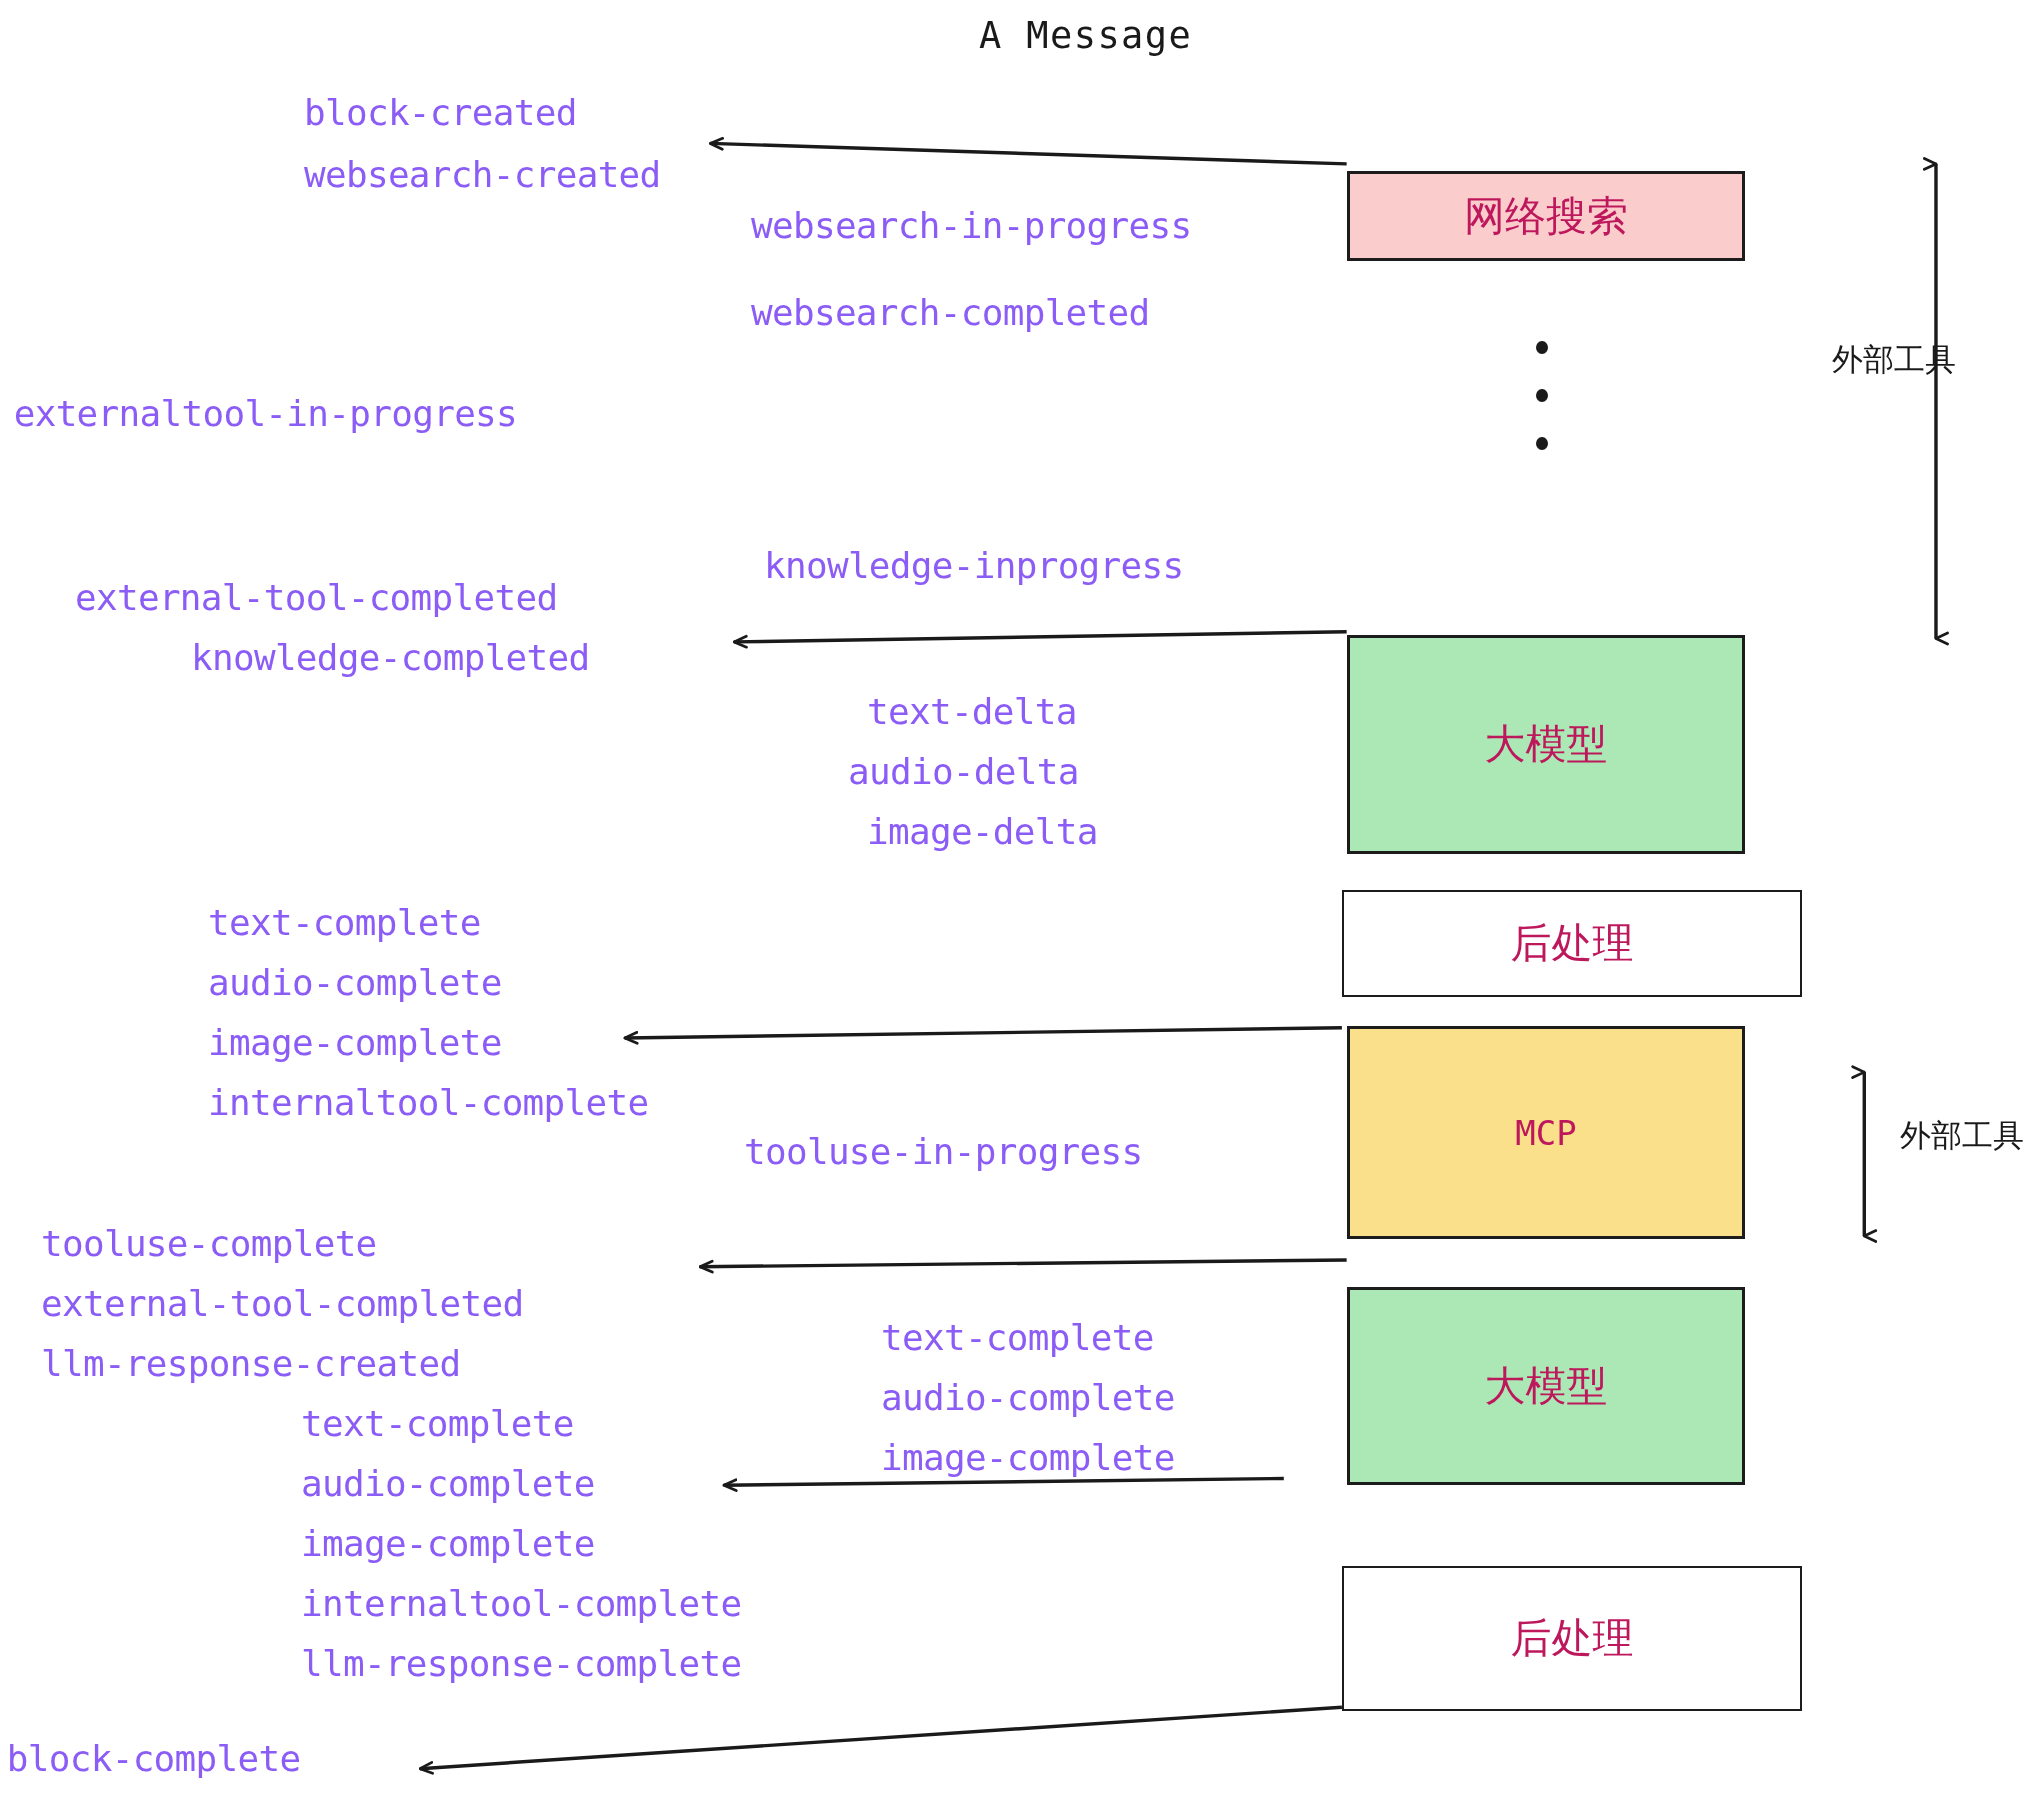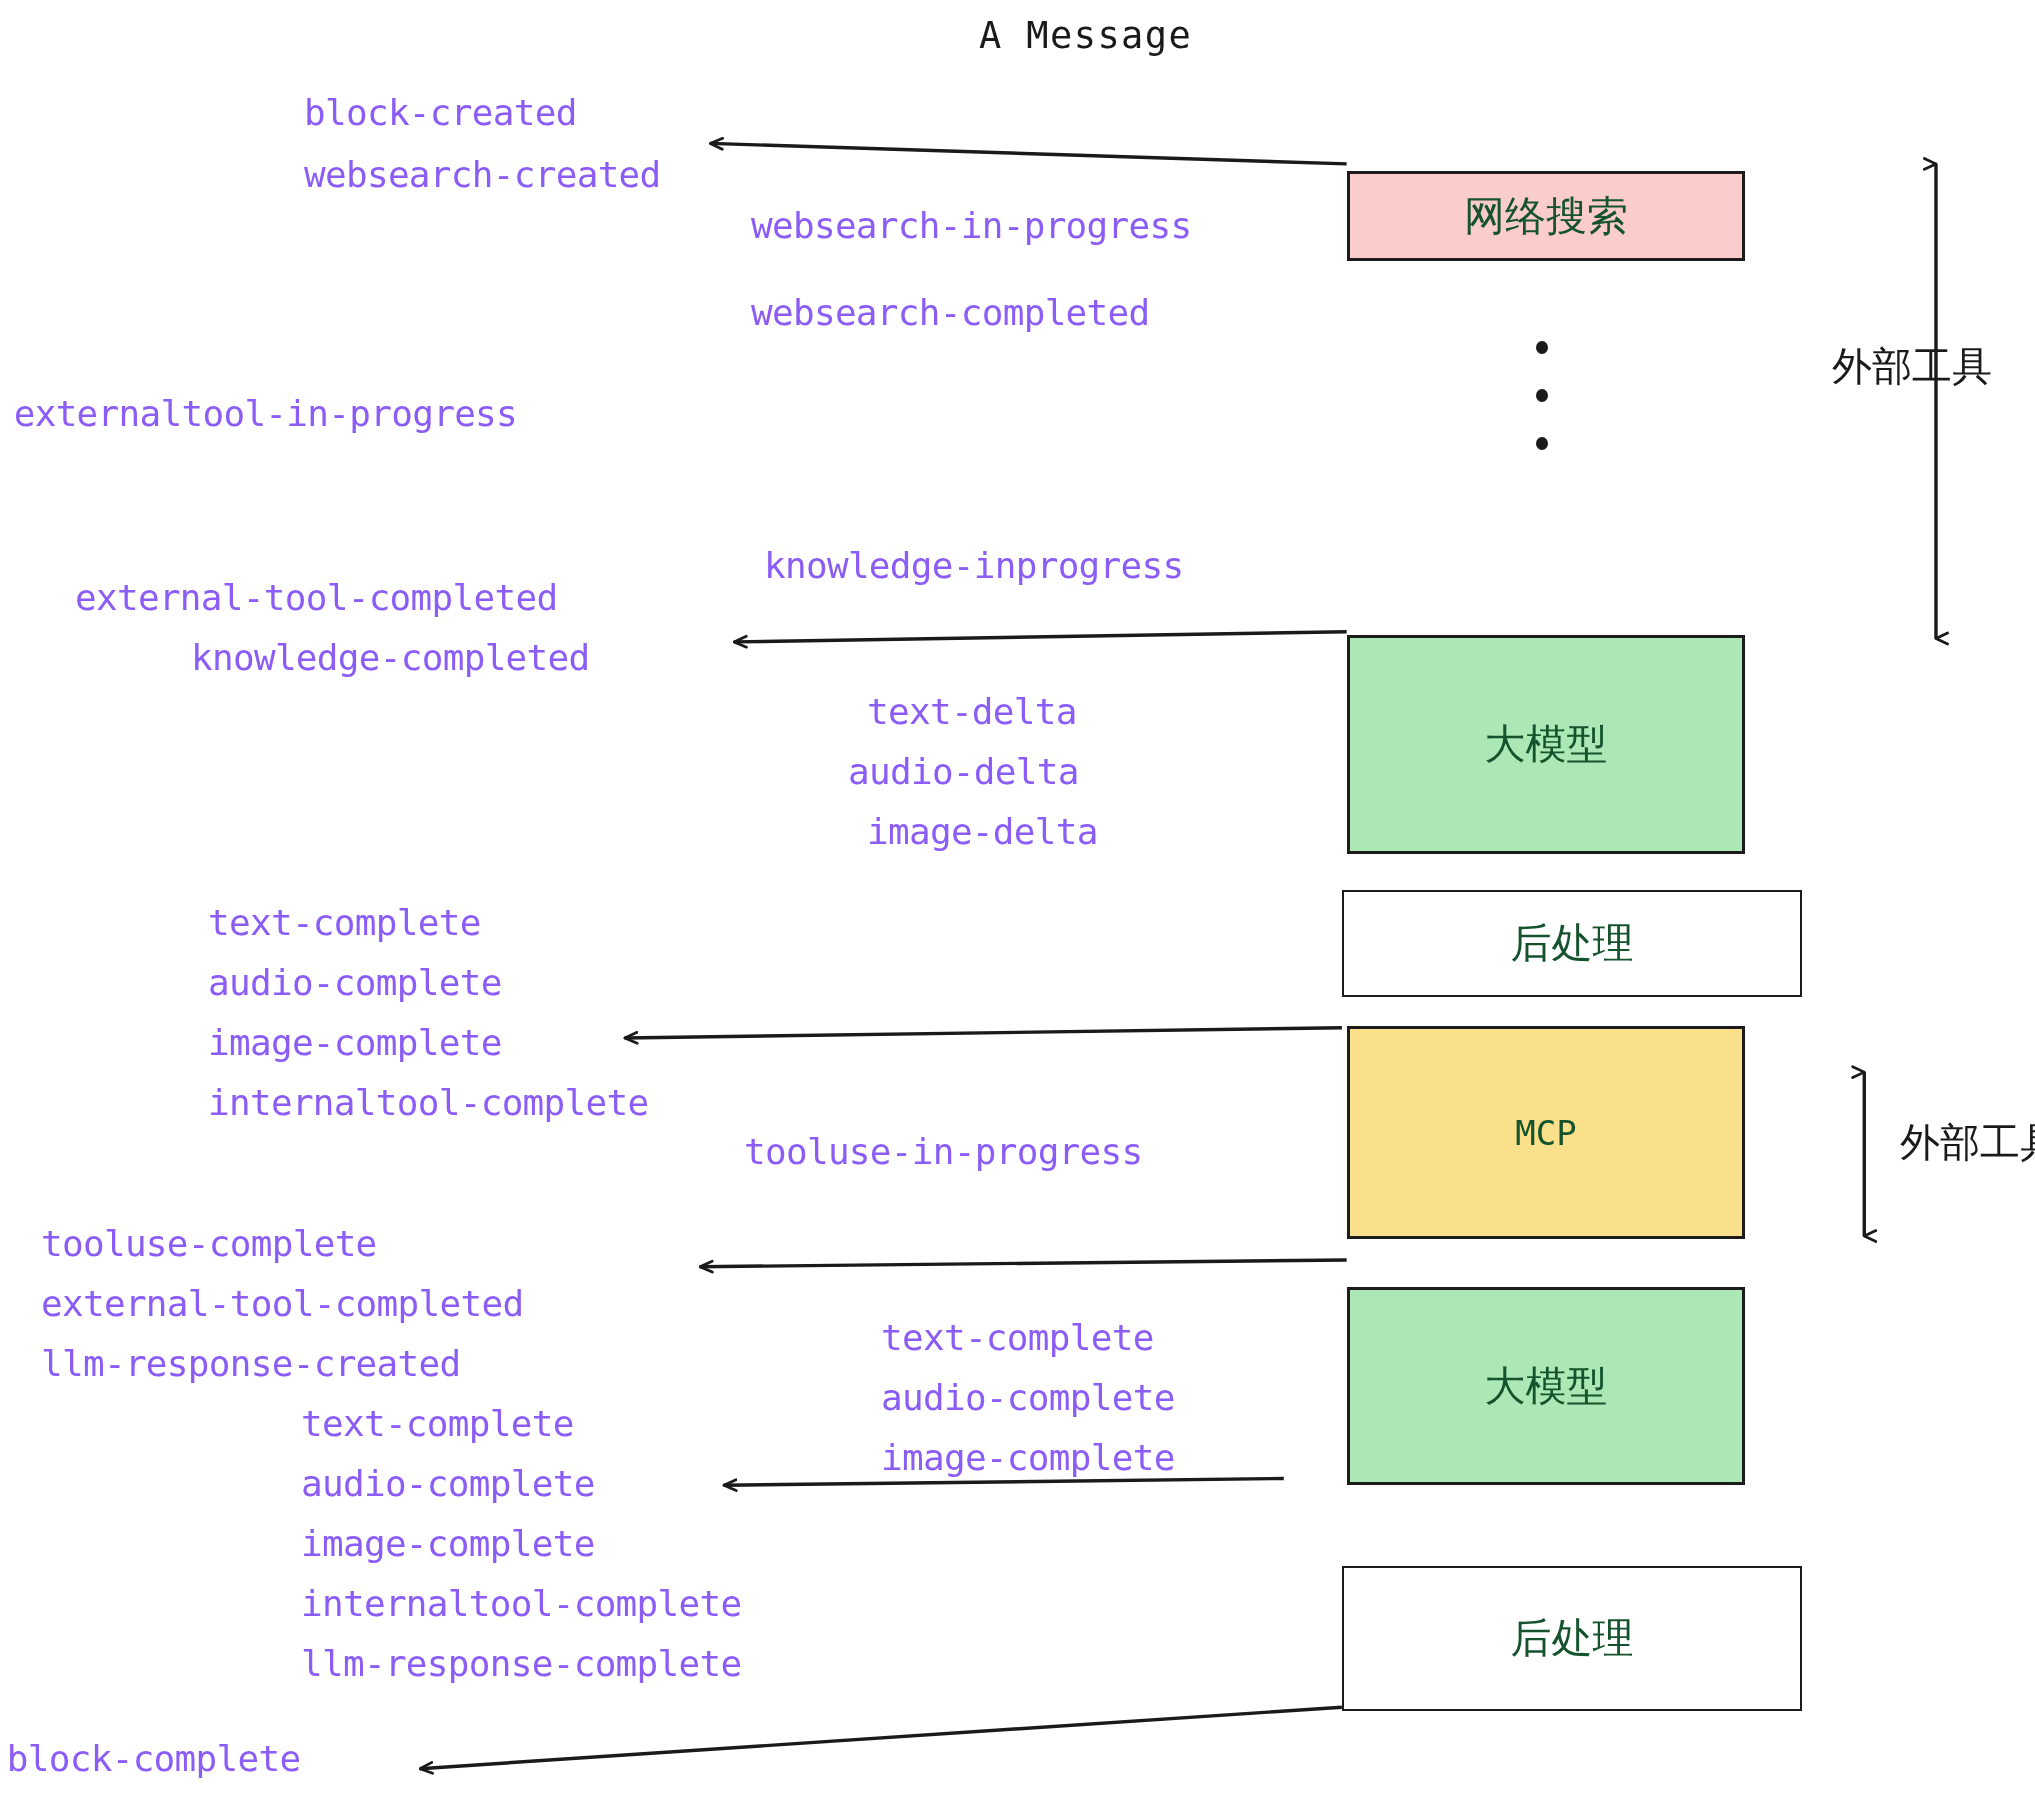--- a/index.html
+++ b/index.html
@@ -13,26 +13,26 @@
 
   .title{position:absolute;white-space:nowrap;color:#1a1a1a;
       font-family:"DejaVu Sans Mono","Liberation Mono",monospace;
       font-size:37px;letter-spacing:1.4px;}
 
   .box{position:absolute;box-sizing:border-box;display:flex;
        align-items:center;justify-content:center;
        border:3.4px solid #1c1c1c;}
   .box.thin{border-width:2.7px;}
   .box span{font-family:"DejaVu Sans","Liberation Sans",sans-serif;
-       font-size:41px;color:#14532d;}
+       font-size:41px;color:#be185d;}
   .box span.lat{font-family:"DejaVu Sans Mono","Liberation Mono",monospace;
        font-size:34px;}
 
   .sidelbl{position:absolute;white-space:nowrap;color:#1a1a1a;
-       font-family:"DejaVu Sans","Liberation Sans",sans-serif;font-size:40px;}
+       font-family:"DejaVu Sans","Liberation Sans",sans-serif;font-size:31px;}
 
   .dots{position:absolute;display:flex;flex-direction:column;
         align-items:center;justify-content:space-between;}
   .dots i{display:block;width:11.6px;height:13px;border-radius:50%;
           background:#1a1a1a;}
 
   svg.lay{position:absolute;left:0;top:0;width:2035px;height:1796px;
           pointer-events:none;overflow:visible;}
 </style>
 </head>

